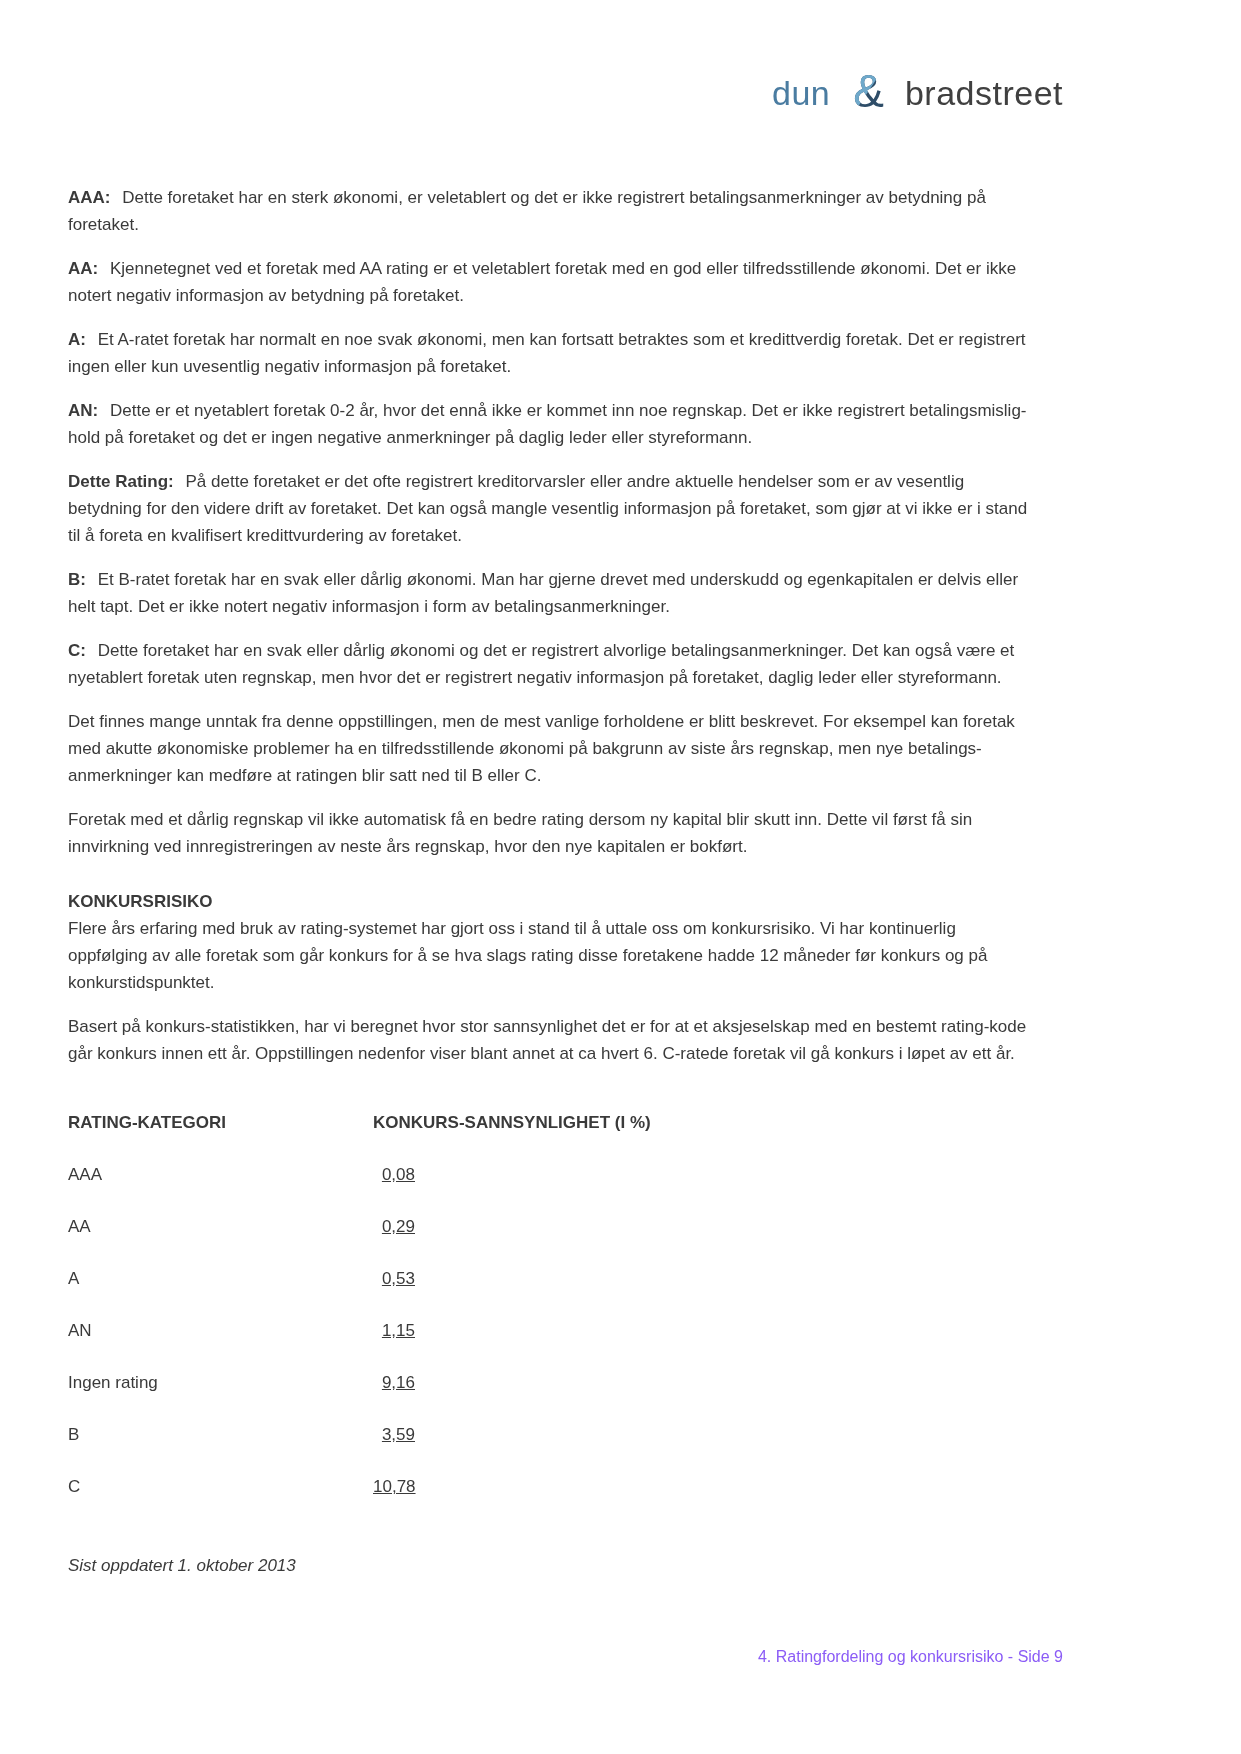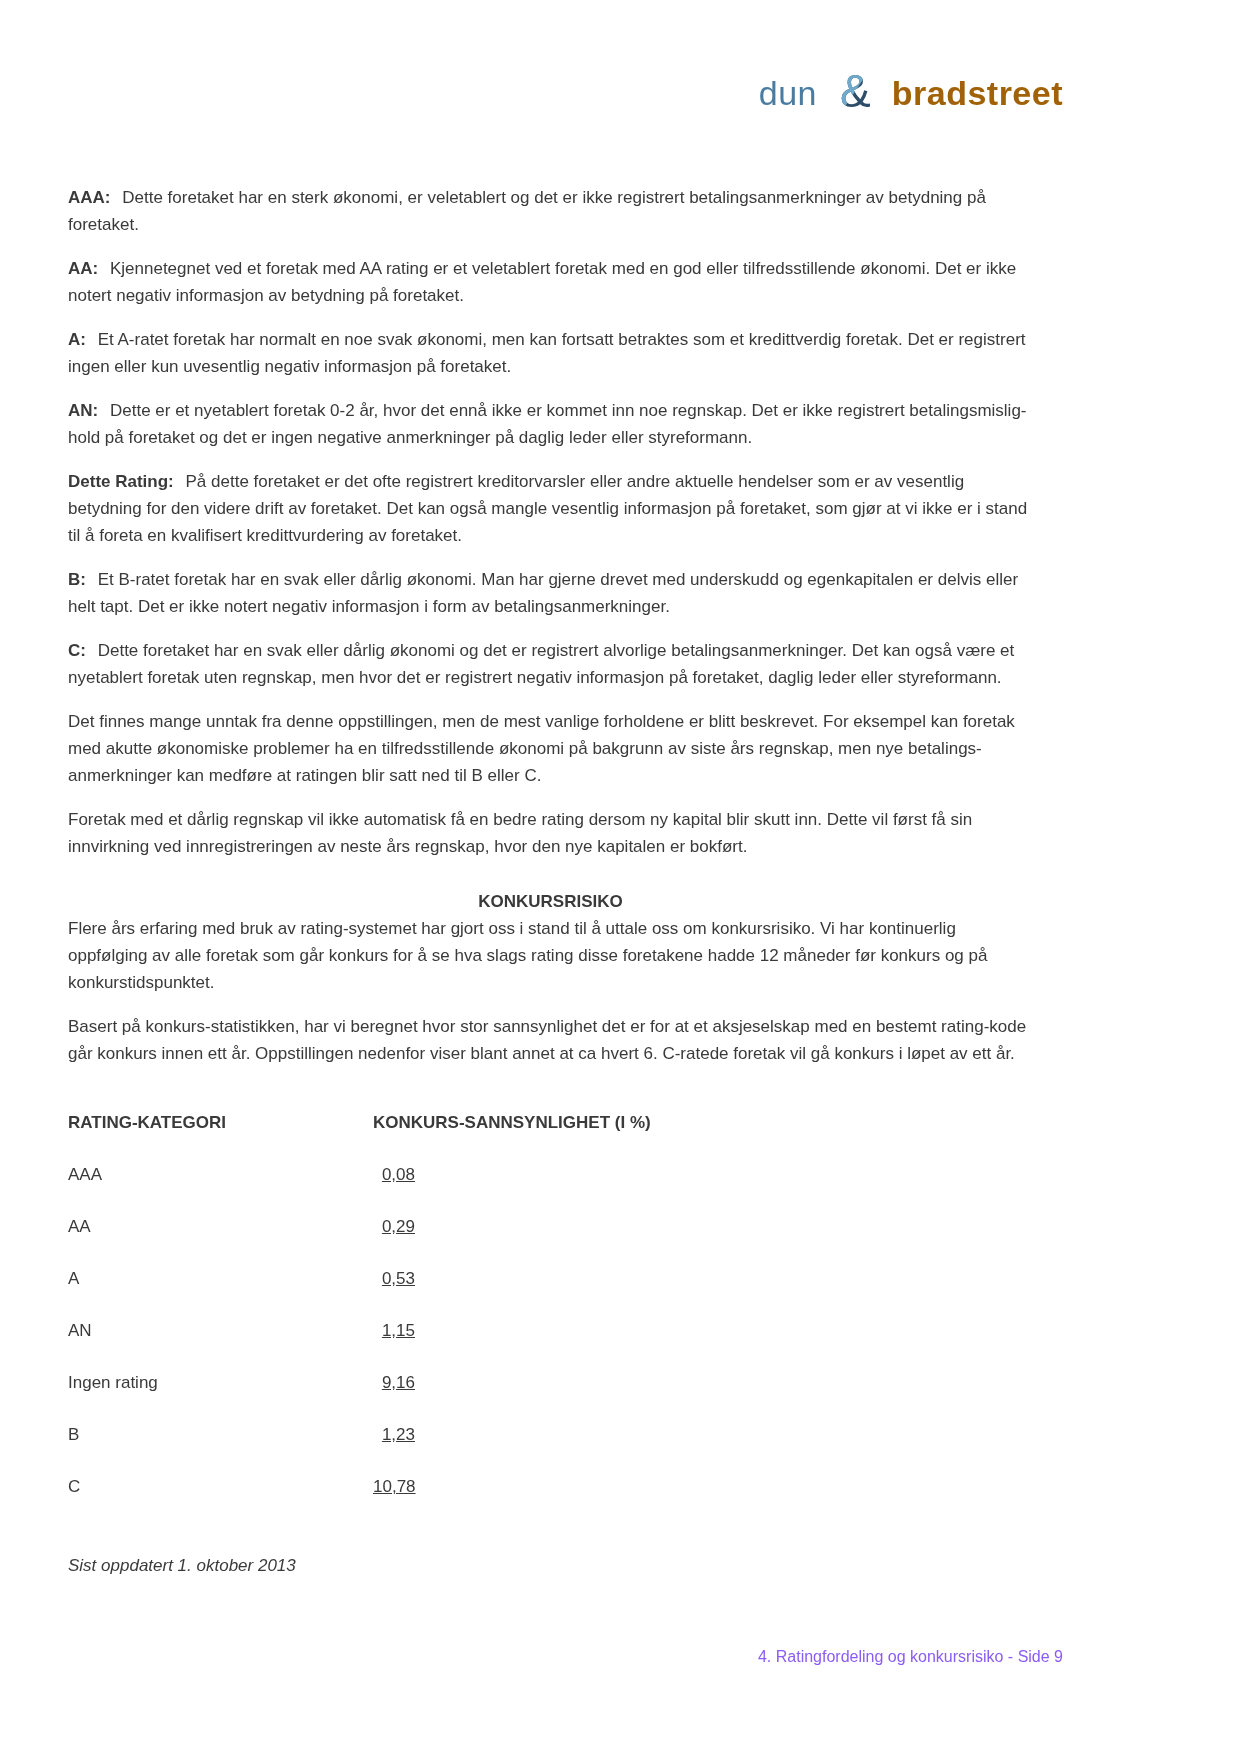--- a/index.html
+++ b/index.html
@@ -13,21 +13,21 @@
   }
 
   
   .logo {
     position:absolute; top:68px; right:178px;
     display:flex; align-items:center;
     white-space:nowrap;
     gap:20px;
   }
   .logo-dun  { color:#4a7ca1; font-size:34px; letter-spacing:.5px; line-height:1; }
-  .logo-brad { color:#a16207; font-size:34px; letter-spacing:.5px; line-height:1;font-weight:bold; }
+  .logo-brad { color:#404040; font-size:34px; letter-spacing:.5px; line-height:1; }
   .logo-amp  {
     position:relative; display:inline-block;
     font-size:46px; line-height:1; font-weight:400;
     color:#2e4d68; margin:0 1px 4px 3px;
   }
   .logo-amp::before {
     content:attr(data-amp);
     position:absolute; left:0; top:0;
     color:#6fa9cb;
     clip-path:polygon(0 0, 100% 0, 0 100%);
@@ -38,21 +38,20 @@
     position:absolute; top:184px; left:68px; width:965px;
     font-size:17px; line-height:27px;
   }
   .para { margin:0 0 17px 0; }
   .lead { font-weight:bold; margin-right:7px; }
   .lead:empty { display:none; }
 
   .section-heading {
     font-size:17px; line-height:27px; font-weight:bold;
     margin:28px 0 0 0;
-    text-align:center;
   }
 
   
   .ktable { margin-top:42px; }
   .trow { display:flex; align-items:baseline; height:31px;margin-top:21px; }
   .thead { font-weight:bold; }
   .tc1 { width:305px; }
   .tc2 { }
   .num { display:inline-block; width:42px; text-align:right;text-decoration:underline; }
 
@@ -147,21 +146,21 @@
       <div class="trow">
         <div class="tc1">AN</div>
         <div class="tc2"><span class="num">1,15</span></div>
       </div>
       <div class="trow">
         <div class="tc1">Ingen rating</div>
         <div class="tc2"><span class="num">9,16</span></div>
       </div>
       <div class="trow">
         <div class="tc1">B</div>
-        <div class="tc2"><span class="num">1,23</span></div>
+        <div class="tc2"><span class="num">3,59</span></div>
       </div>
       <div class="trow">
         <div class="tc1">C</div>
         <div class="tc2"><span class="num">10,78</span></div>
       </div>
     </div>
 
     <p class="updated">Sist oppdatert 1. oktober 2013</p>
 
   </main>

